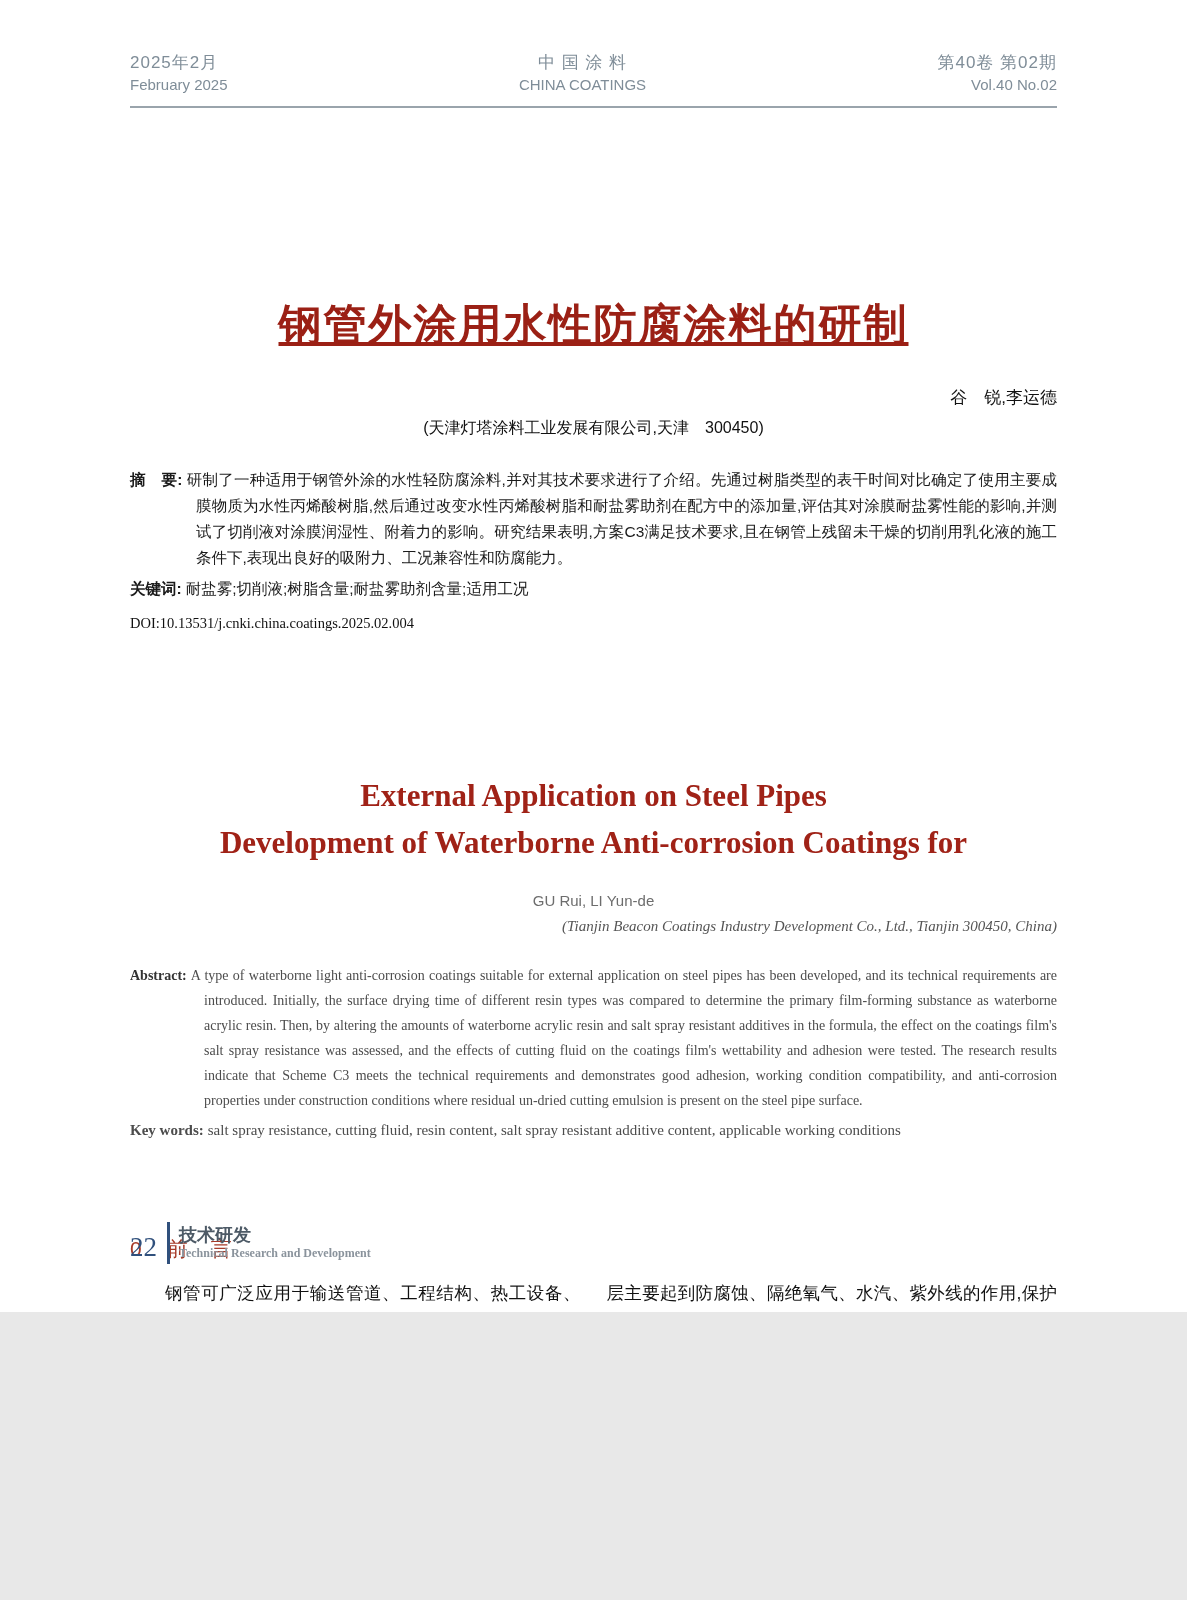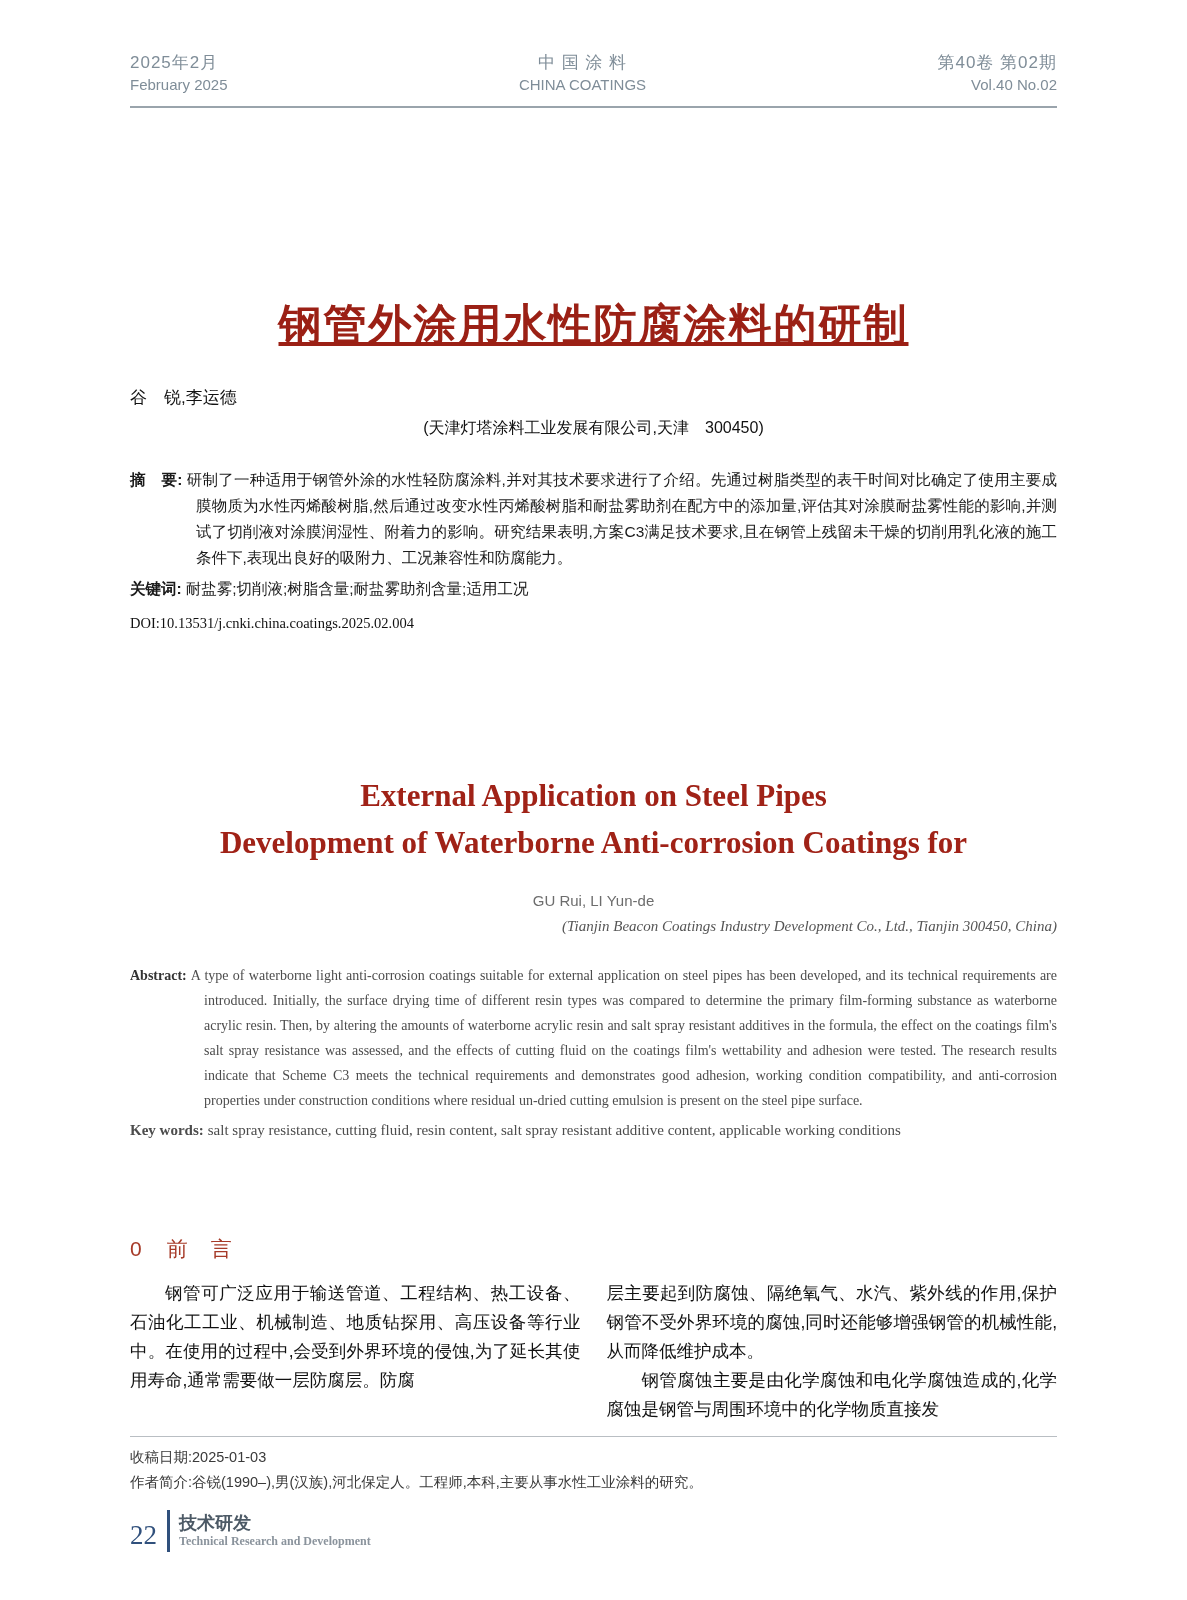--- a/index.html
+++ b/index.html
@@ -1,19 +1,19 @@
 <!DOCTYPE html>
 <html><head>
 <meta charset="utf-8">
 <style>
   html, body { margin: 0; padding: 0; background: #e8e8e8; }
   .page {
     position: relative;
     width: 1187px;
-    height: 1600px;
+    height: 1312px;
     margin: 0 auto;
     background: #ffffff;
     font-family: "Liberation Sans", sans-serif;
     color: #1a1a1a;
     box-sizing: border-box;
     padding: 0 130px;
     overflow: hidden;
   }
   
   .jheader {
@@ -35,21 +35,21 @@
   .title-cn {
     margin-top: 188px;
     text-align: center;
     font-size: 43px;
     font-weight: bold;
     letter-spacing: 2px;
     color: #9b2015;
   }
   .authors-cn {
     margin-top: 32px;
-    text-align: left;
+    text-align: right;
     font-size: 17px;
     color: #111;
   }
   .affil-cn {
     margin-top: 9px;
     text-align: center;
     font-size: 16px;
     color: #111;
   }
 

